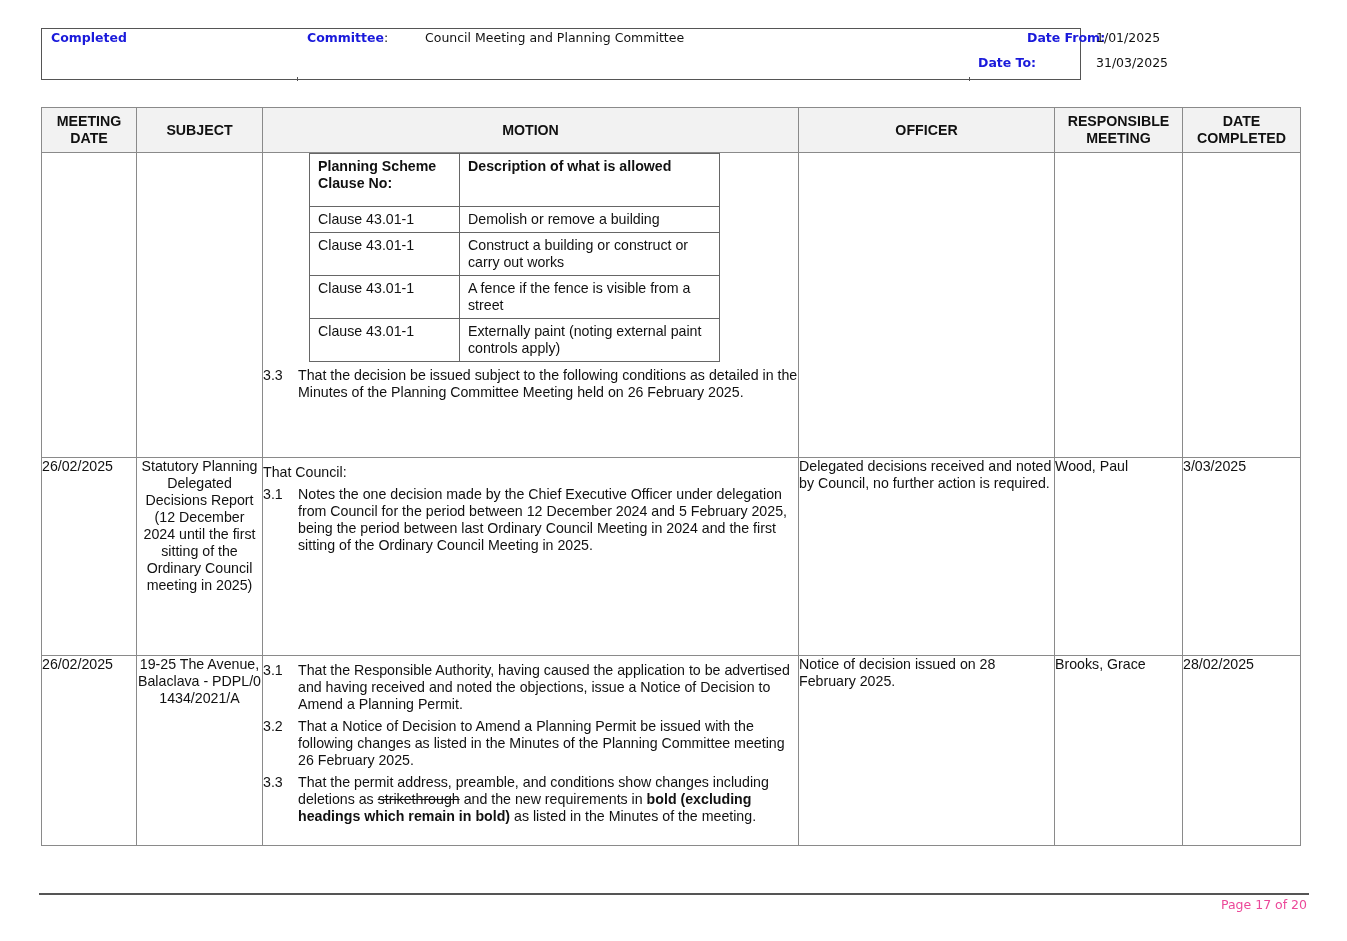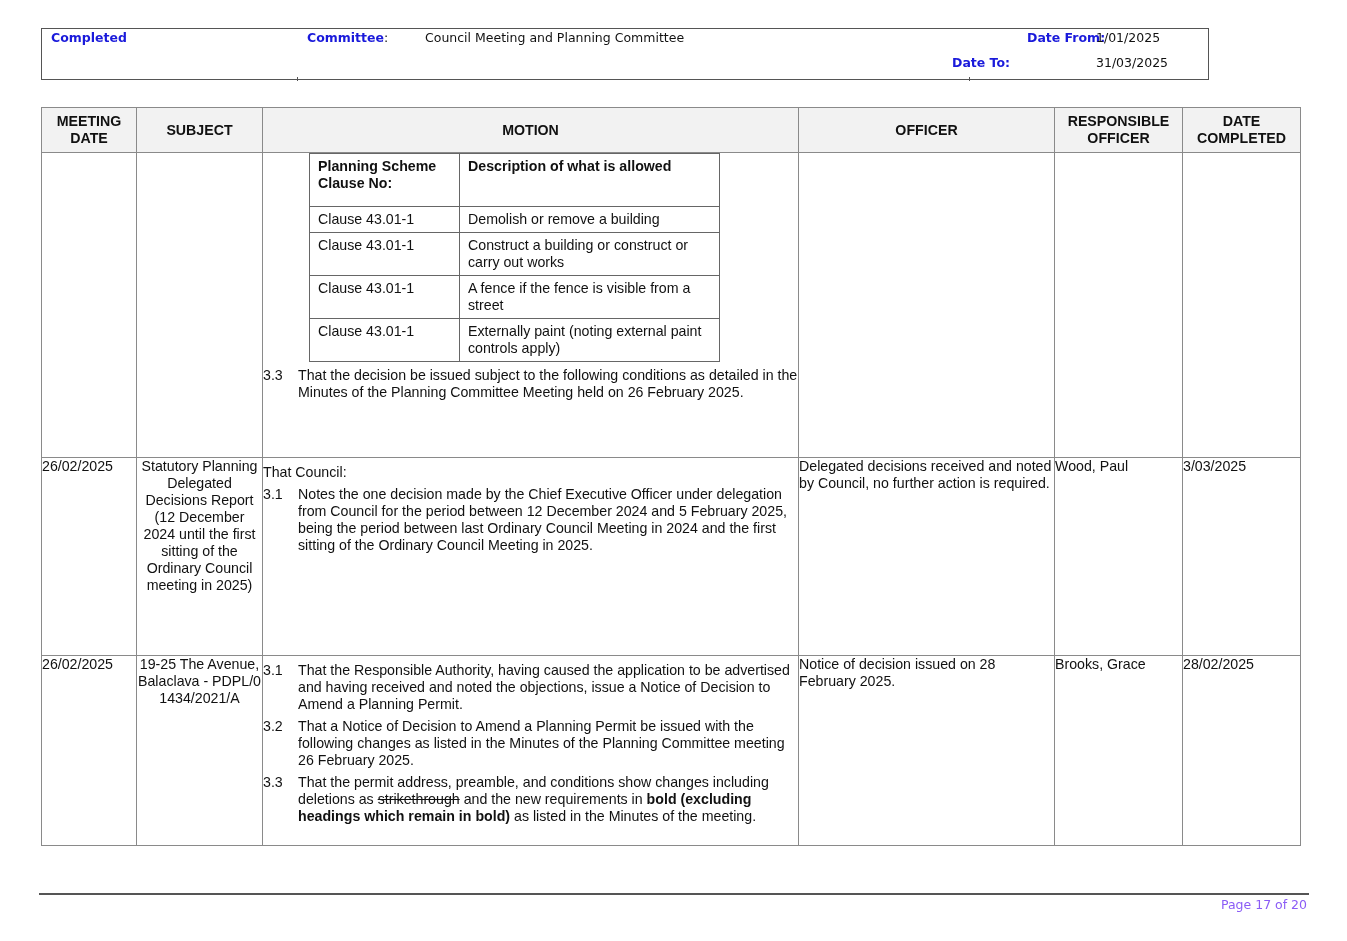--- a/index.html
+++ b/index.html
@@ -1,19 +1,19 @@
 <!DOCTYPE html>
 <html><head>
 <meta charset="utf-8">
 <style>
   html, body { margin:0; padding:0; background:#ffffff; }
   body { width:1347px; height:941px; position:relative; overflow:hidden; font-family:"Liberation Sans", sans-serif; color:#111; }
 
   
-  .hdr { position:absolute; left:41px; top:28px; width:1168px; height:52px; border:1.5px solid #555; box-sizing:border-box; font-family:"DejaVu Sans", sans-serif; font-size:12.5px; }
+  .hdr { position:absolute; left:41px; top:28px; width:1040px; height:52px; border:1.5px solid #555; box-sizing:border-box; font-family:"DejaVu Sans", sans-serif; font-size:12.5px; }
   .hdr .blue { color:#1a1adb; font-weight:bold; }
   .hdr span { position:absolute; white-space:nowrap; }
   .hdr .sep1 { position:absolute; left:255px; bottom:-2px; width:1px; height:4px; background:#555; }
   .hdr .sep2 { position:absolute; left:927px; bottom:-2px; width:1px; height:4px; background:#555; }
 
   
   table.main { position:absolute; left:41px; top:107px; width:1259px; border-collapse:collapse; font-size:14.2px; line-height:17px; table-layout:fixed; }
   table.main th, table.main td { border:1.5px solid #8a8a8a; vertical-align:top; padding:0; }
   table.main th { background:#f2f2f2; font-weight:bold; text-align:center; vertical-align:middle; font-size:14.2px; line-height:17px; height:44px; }
   td.date { padding:6px 8px 0 9px; }
@@ -28,53 +28,53 @@
   .num-item .t { flex:1; }
 
   table.inner { border-collapse:collapse; margin-left:46px; width:410px; table-layout:fixed; }
   table.inner td { border:1.5px solid #666; padding:4px 8px 4px 8px; vertical-align:top; line-height:17px; }
   table.inner td.b { font-weight:bold; }
   .strike { text-decoration:line-through; }
   .bold { font-weight:bold; }
 
   
   .foot-line { position:absolute; left:39px; top:893px; width:1270px; height:1.5px; background:#555; }
-  .page-no { position:absolute; right:40px; top:897px; font-family:"DejaVu Sans", sans-serif; font-size:12.5px; color:#8b5cf6; }
+  .page-no { position:absolute; right:40px; top:897px; font-family:"DejaVu Sans", sans-serif; font-size:12.5px; color:#ec4899; }
 </style>
 </head>
 <body>
 
 <div class="hdr">
   <span class="blue" style="left:9px; top:1px;">Completed</span>
   <span style="left:265px; top:1px;"><span class="blue" style="position:static">Committee</span><span style="position:static">:</span></span>
   <span style="left:383px; top:1px;">Council Meeting and Planning Committee</span>
   <span class="blue" style="left:985px; top:1px;">Date From:</span>
   <span style="left:1054px; top:1px;">1/01/2025</span>
-  <span class="blue" style="left:910px; top:26px;">Date To:</span>
+  <span class="blue" style="left:936px; top:26px;">Date To:</span>
   <span style="left:1054px; top:26px;">31/03/2025</span>
   <div class="sep1"></div>
   <div class="sep2"></div>
 </div>
 
 <table class="main">
   <colgroup>
     <col style="width:95px">
       <col style="width:126px">
       <col style="width:536px">
       <col style="width:256px">
       <col style="width:128px">
       <col style="width:118px">
   </colgroup>
   <thead>
     <tr>
       <th style="padding:0 12px;">MEETING DATE</th>
       <th>SUBJECT</th>
       <th>MOTION</th>
       <th>OFFICER</th>
-      <th style="padding:0 8px;">RESPONSIBLE OFFICER</th>
+      <th style="padding:0 8px;">RESPONSIBLE MEETING</th>
       <th style="padding:0 8px;">DATE COMPLETED</th>
     </tr>
   </thead>
   <tbody>
 
     <tr style="height:305px;margin-top:9px;">
       <td class="date"></td>
       <td class="subj"></td>
       <td class="motion">
         <table class="inner">

